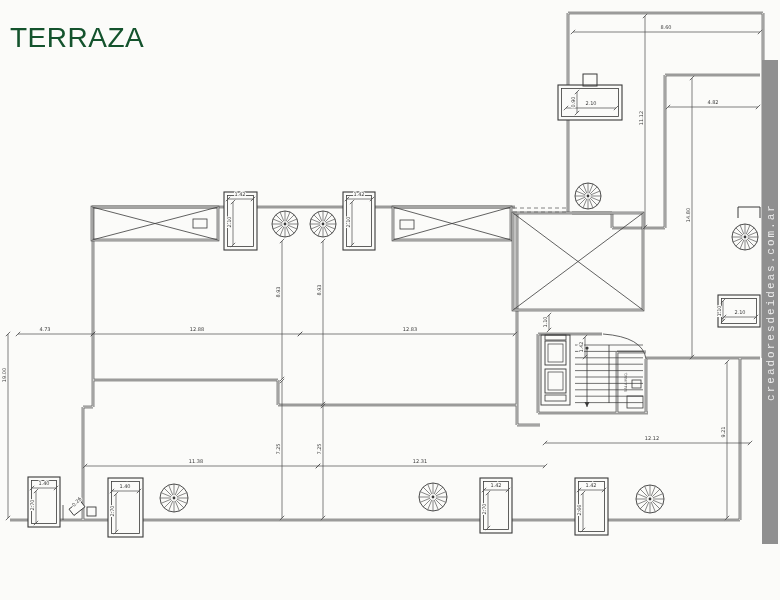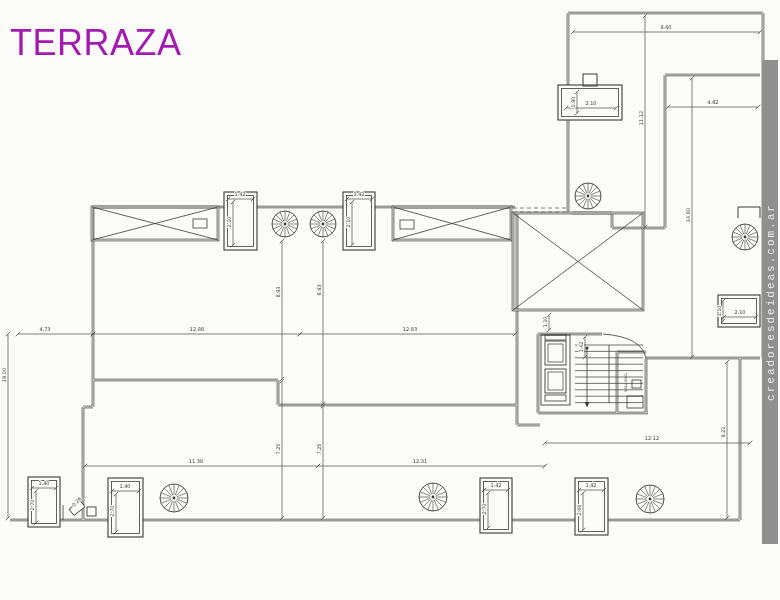--- a/index.html
+++ b/index.html
@@ -1,18 +1,18 @@
 <!DOCTYPE html>
 <html><head>
 <meta charset="utf-8">
 <style>
   html,body{margin:0;padding:0;background:#e9e9e7;font-family:"Liberation Sans",sans-serif;}
   .canvas{position:relative;width:780px;height:600px;background:#fbfbf9;overflow:hidden;
           box-shadow:0 0 4px rgba(0,0,0,.25);}
-  .title{position:absolute;left:10px;top:22px;font-size:36px;color:#a21caf;
+  .title{position:absolute;left:10px;top:22px;font-size:28px;color:#14532d;
          letter-spacing:.5px;font-family:"Liberation Sans",sans-serif;}
   svg text{font-family:"DejaVu Sans",sans-serif;}
   .dimlbl{fill:#3c3c3c;paint-order:stroke;stroke:#fbfbf9;stroke-width:2px;}
   .wm-text{fill:#ececec;font-family:"Liberation Mono",monospace;letter-spacing:2px;}
 </style>
 </head>
 <body>
 
 <div class="canvas">
   <div class="title">TERRAZA</div>

